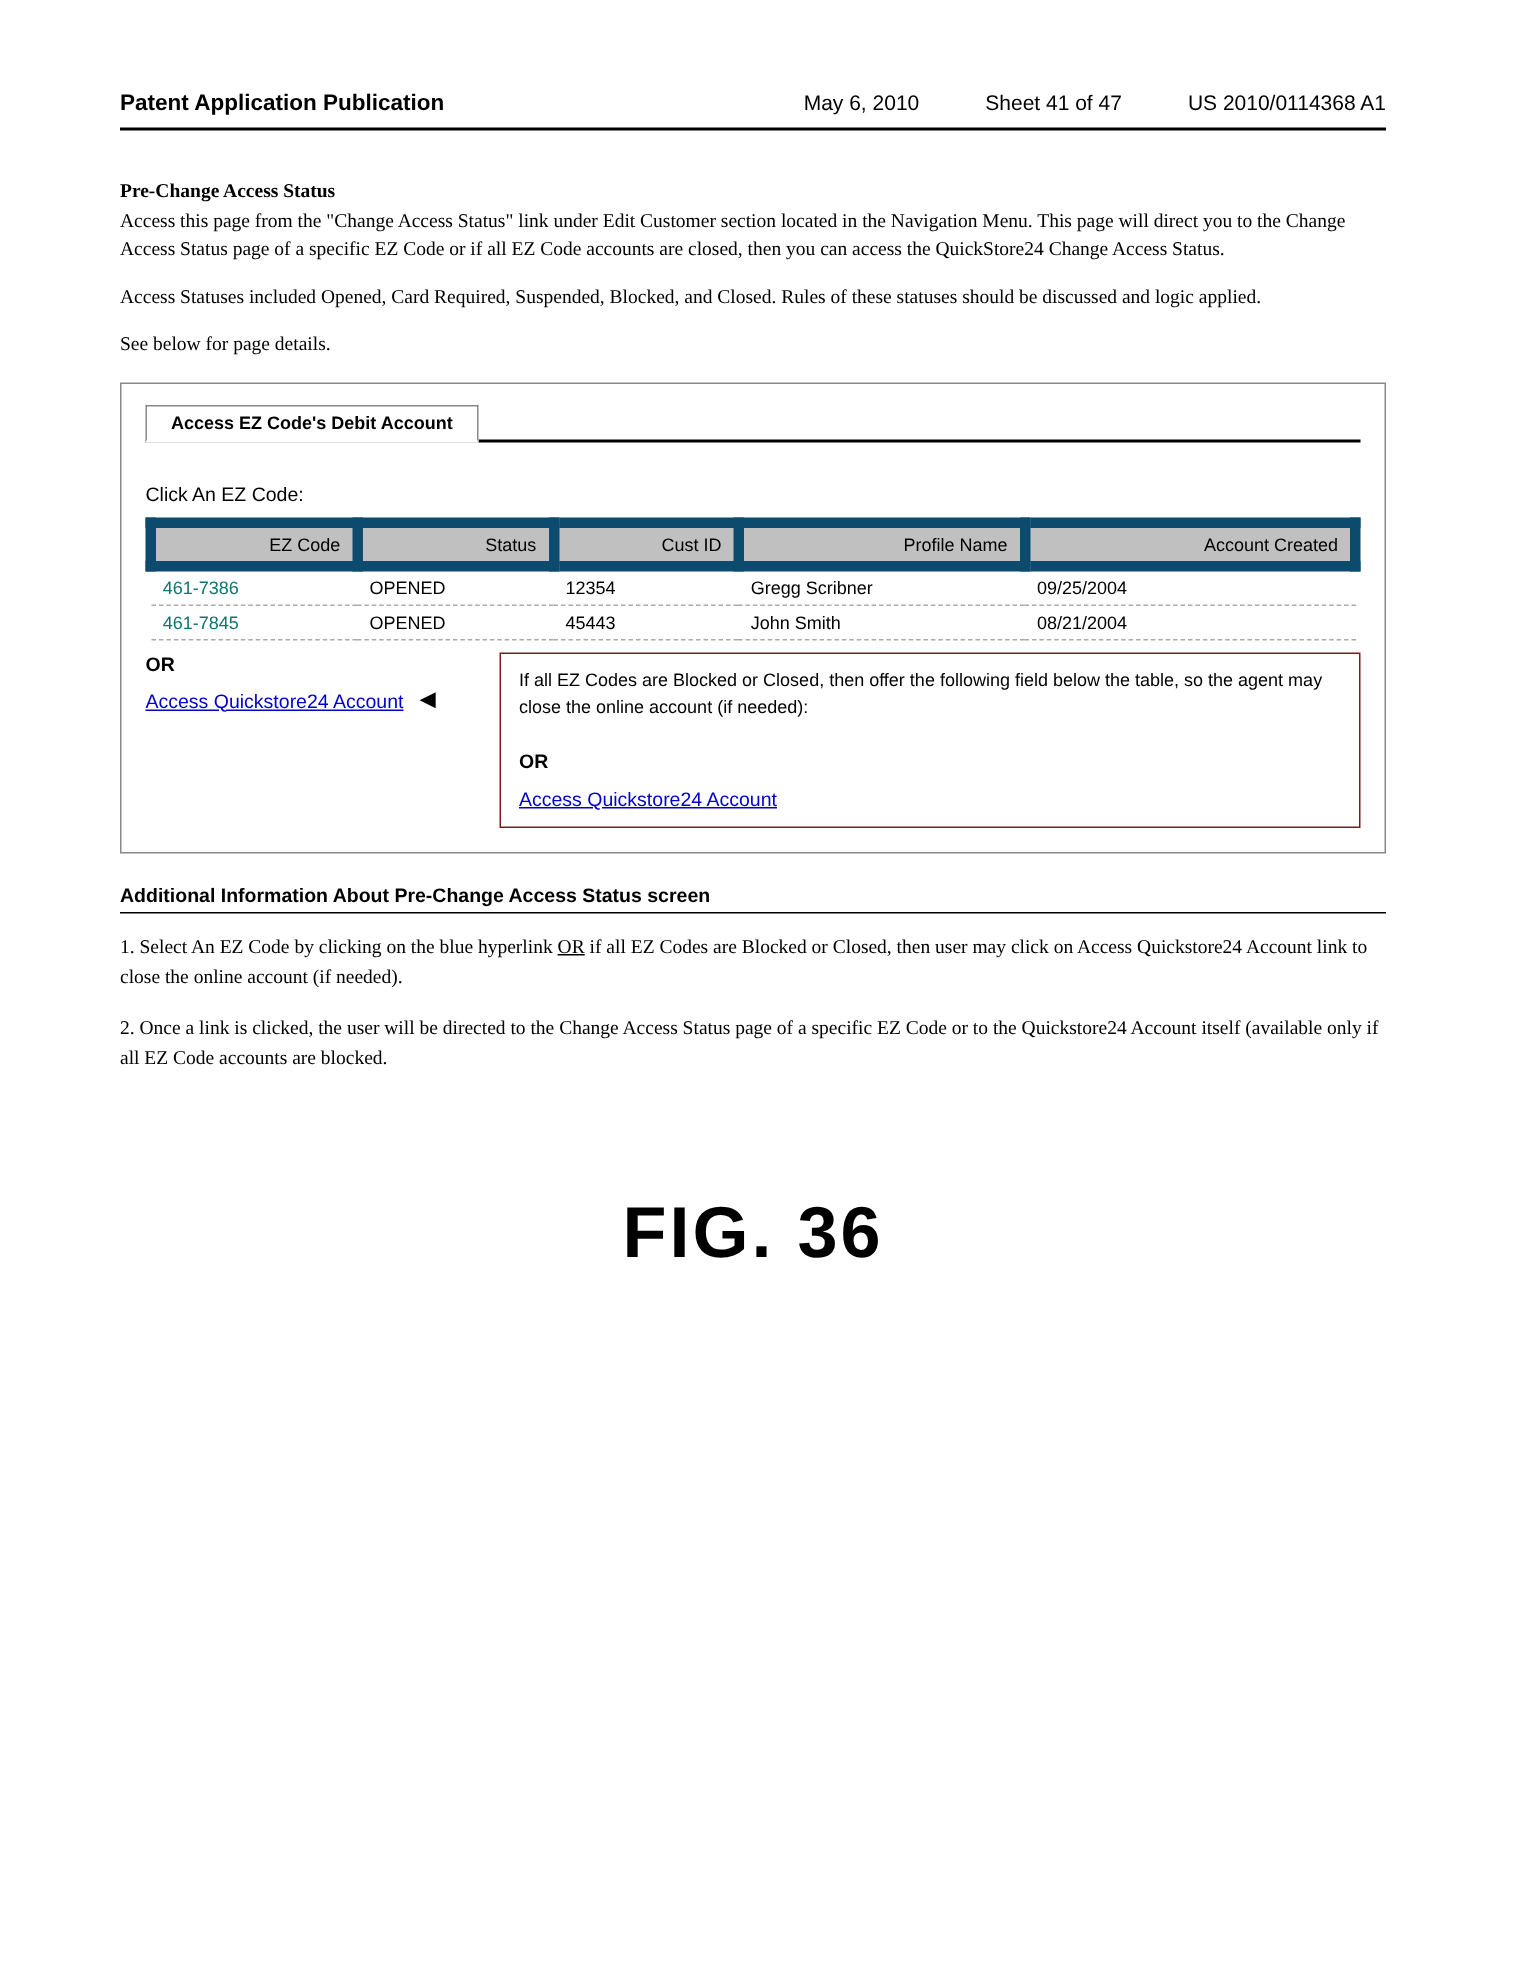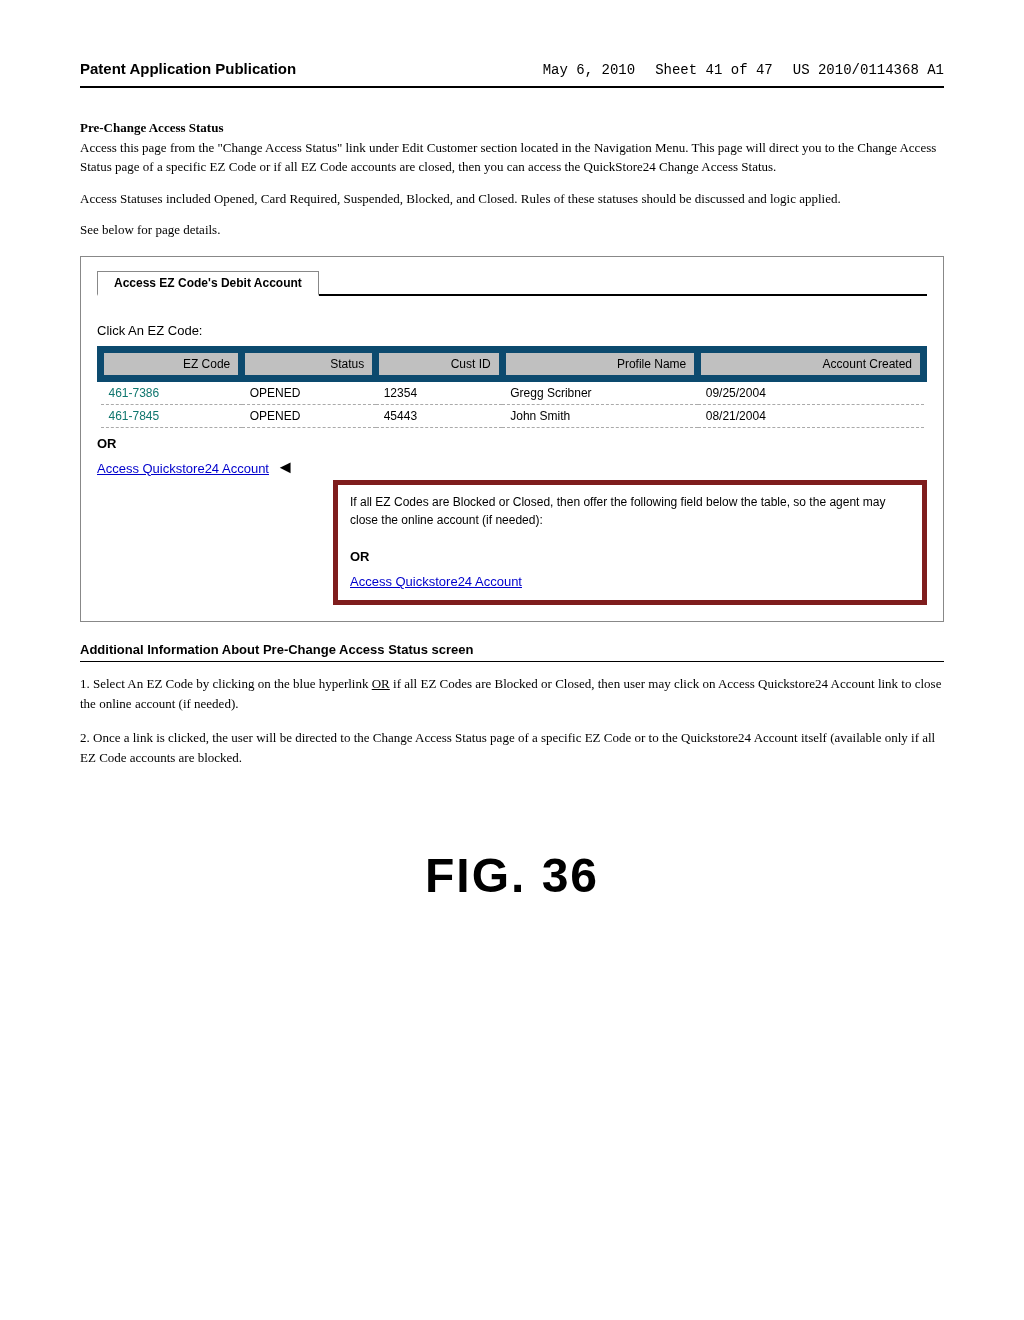--- a/index.html
+++ b/index.html
@@ -15,44 +15,44 @@
       color: #000000;
       width: 1024px;
       min-height: 1320px;
       padding: 0;
     }
 
     .page {
       width: 1024px;
       min-height: 1320px;
       background: #ffffff;
-      padding: 60px 80px 60px 80px;
+      padding: 60px 100px 60px 80px;
       position: relative;
     }
 
     .header {
       display: flex;
       justify-content: space-between;
       align-items: baseline;
       border-bottom: 2px solid #000;
       padding-bottom: 8px;
       margin-bottom: 30px;
     }
 
     .header-title {
       font-weight: bold;
       font-size: 15px;
       font-family: Arial, sans-serif;
     }
 
     .header-meta {
       font-size: 14px;
-      font-family: Liberation Mono, monospace;
+      font-family: Liberation Sans, sans-serif;
       display: flex;
-      gap: 20px;
+      gap: 44px;
     }
 
     .intro-section {
       margin-bottom: 16px;
       line-height: 1.5;
       font-size: 13px;
     }
 
     .intro-section p {
       margin-bottom: 12px;
@@ -143,26 +143,25 @@
       margin-top: 8px;
       gap: 16px;
     }
 
     .bottom-left {
       flex: 0 0 220px;
     }
 
     .bottom-right {
       flex: 1;
-      border: 5px solid #7f1d1d;
+      border: 1px solid #7f1d1d;
       padding: 8px 12px;
       font-size: 12px;
       font-family: Arial, sans-serif;
       line-height: 1.5;
-      margin-top: 44px;
     }
 
     .or-label {
       font-size: 13px;
       font-family: Arial, sans-serif;
       font-weight: bold;
       margin-bottom: 6px;
     }
 
     .qs24-link {

